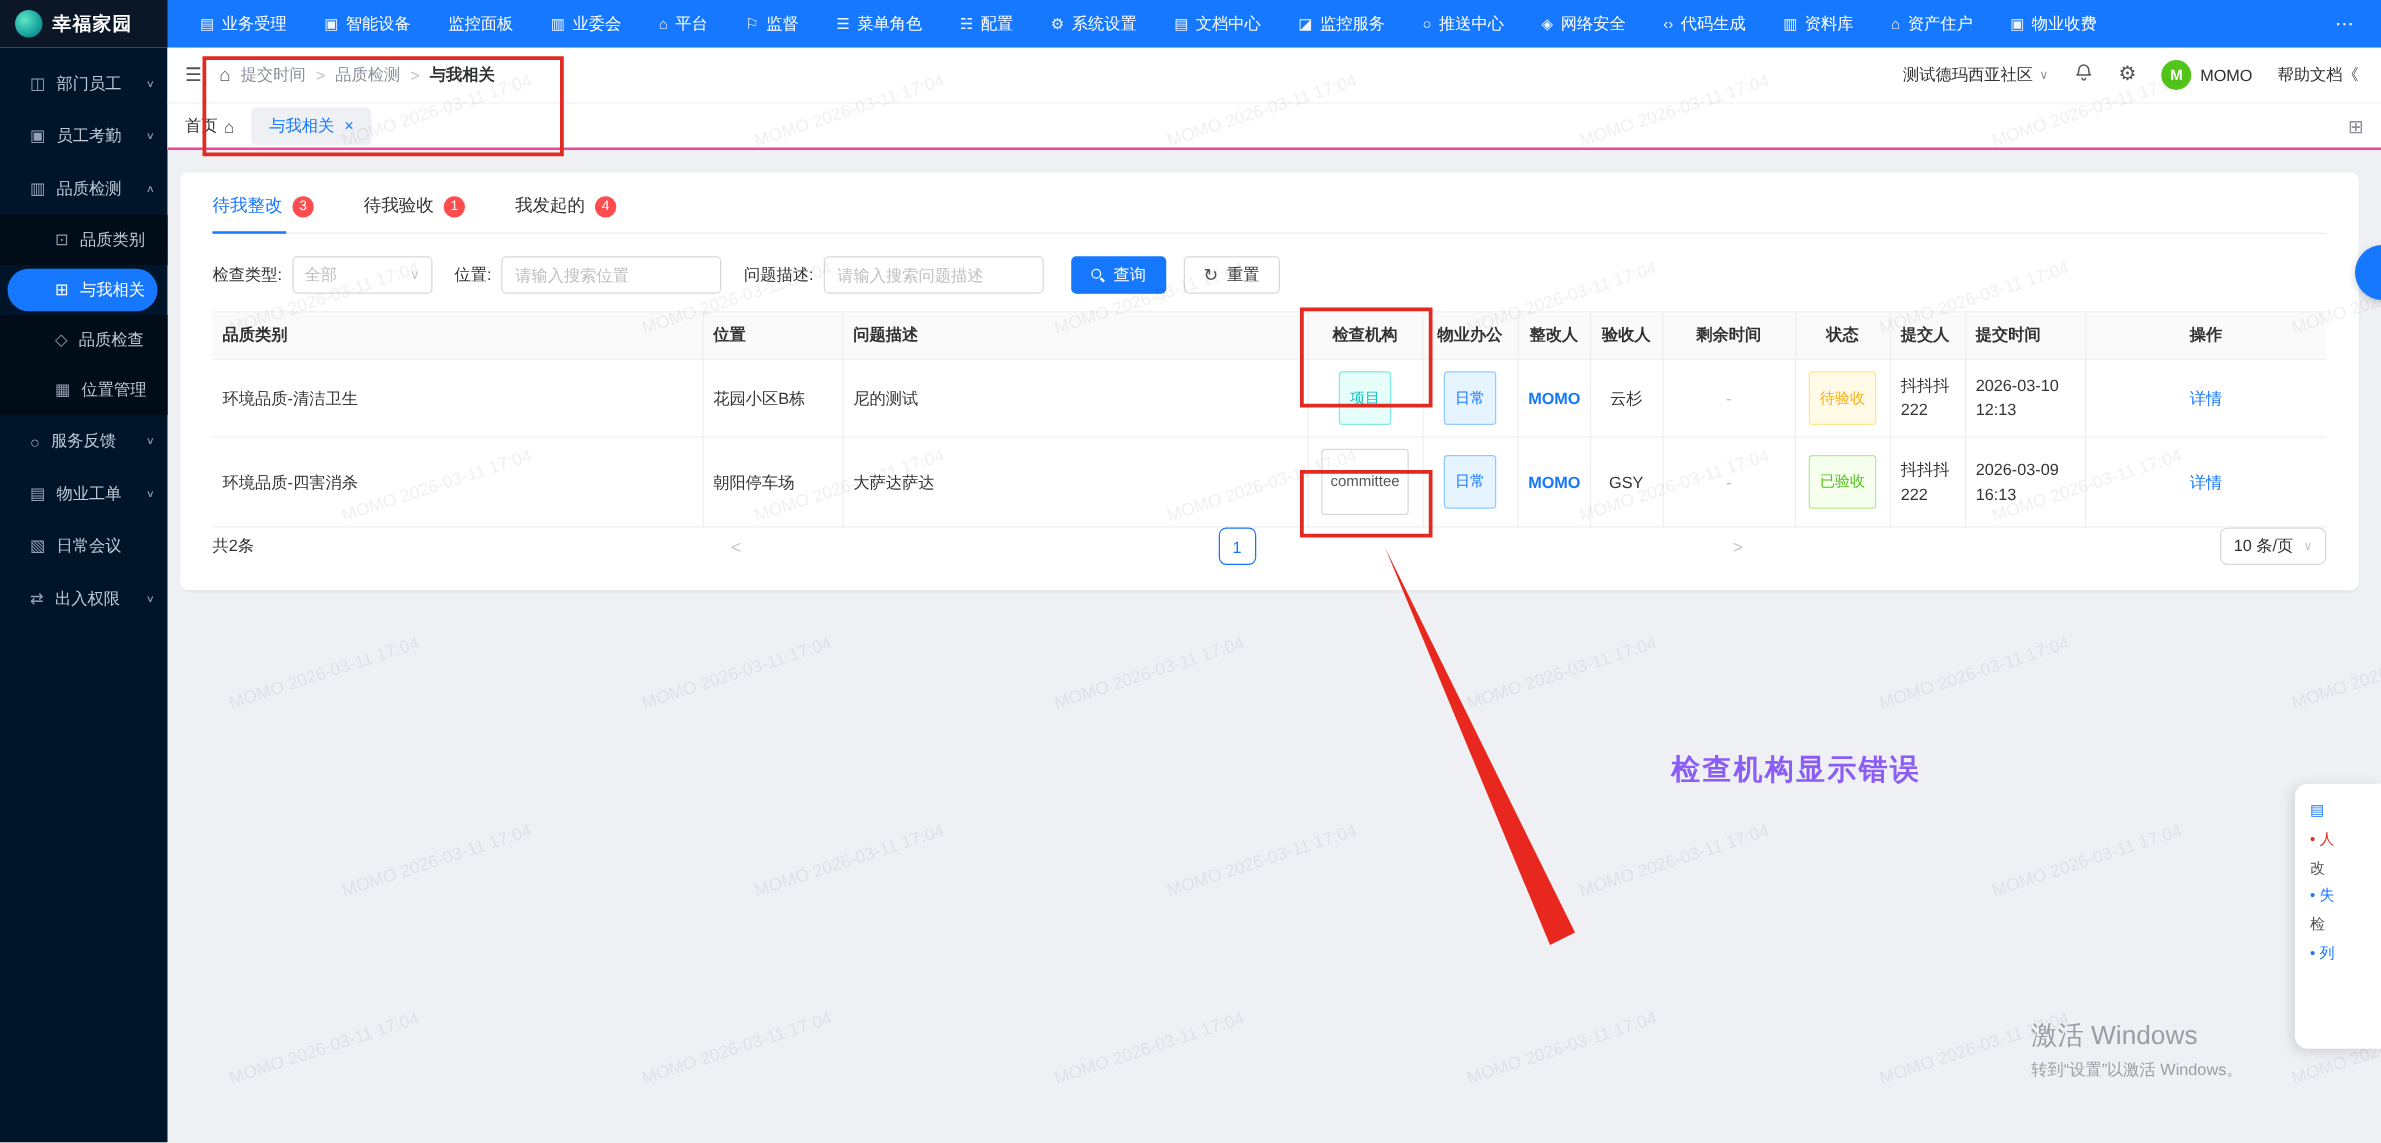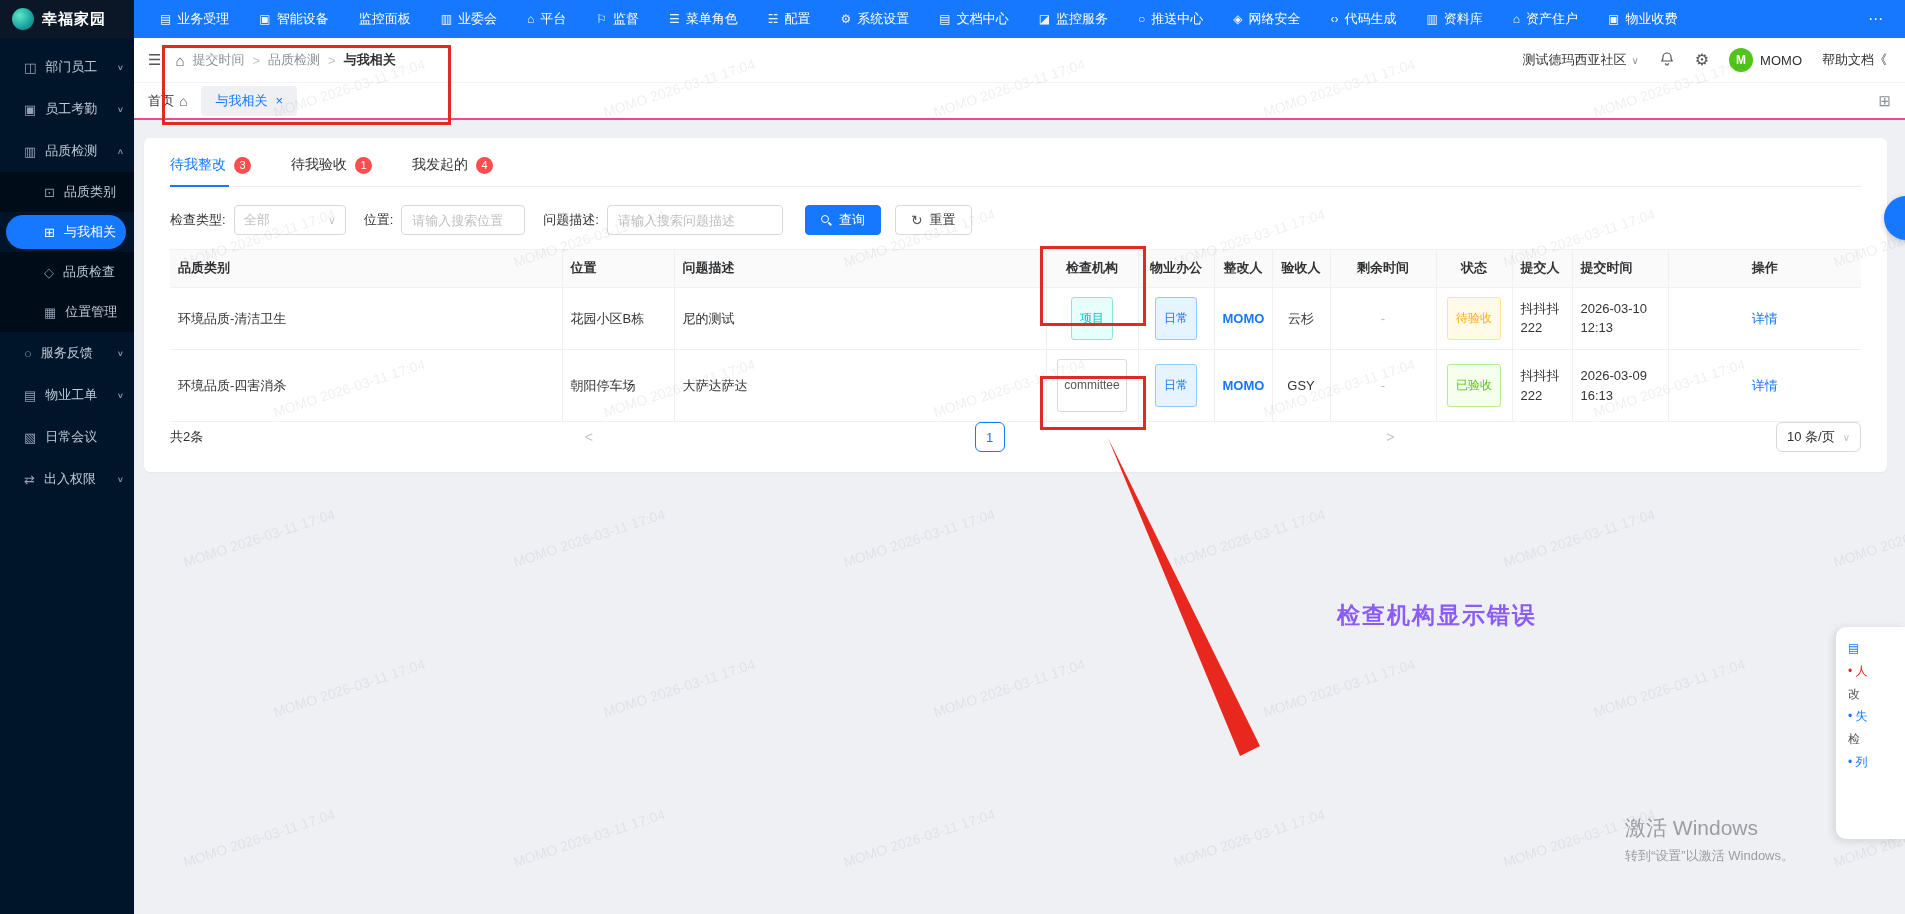--- a/index.html
+++ b/index.html
@@ -303,21 +303,21 @@
           </div>
         </div>
 
         <div class="filters">
           <span class="f-label">检查类型:</span>
           <div class="select">
             <span>全部</span>
             <span class="chev">∨</span>
           </div>
           <span class="f-label">位置:</span>
-          <input class="f-input" style="width: 124px;" placeholder="请输入搜索位置">
+          <input class="f-input" style="width: 176px;" placeholder="请输入搜索位置">
           <span class="f-label">问题描述:</span>
           <input class="f-input" style="width: 176px;" placeholder="请输入搜索问题描述">
           <div class="btn btn-primary">
             <span class="mag"></span>
             <span>查询</span>
           </div>
           <div class="btn btn-plain">
             <span class="reset-g">↻</span>
             <span>重置</span>
           </div>

